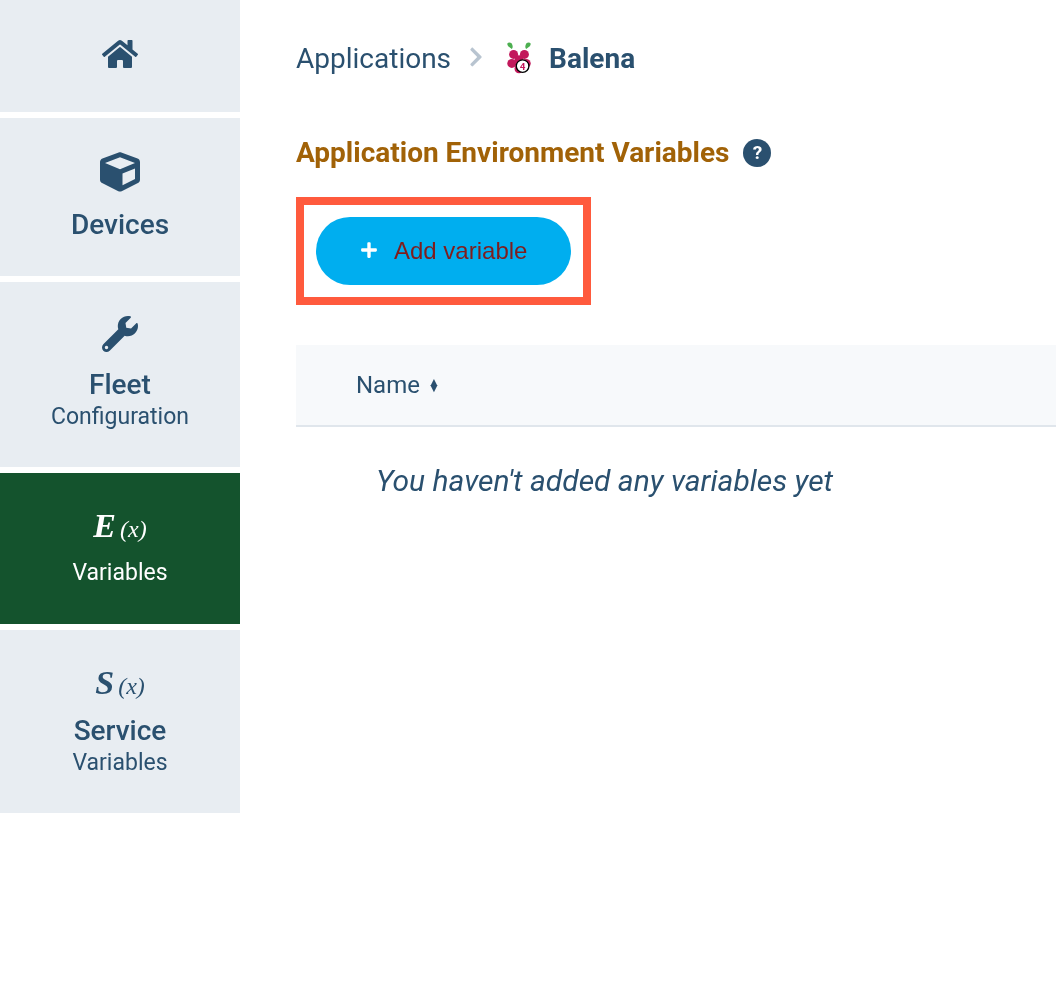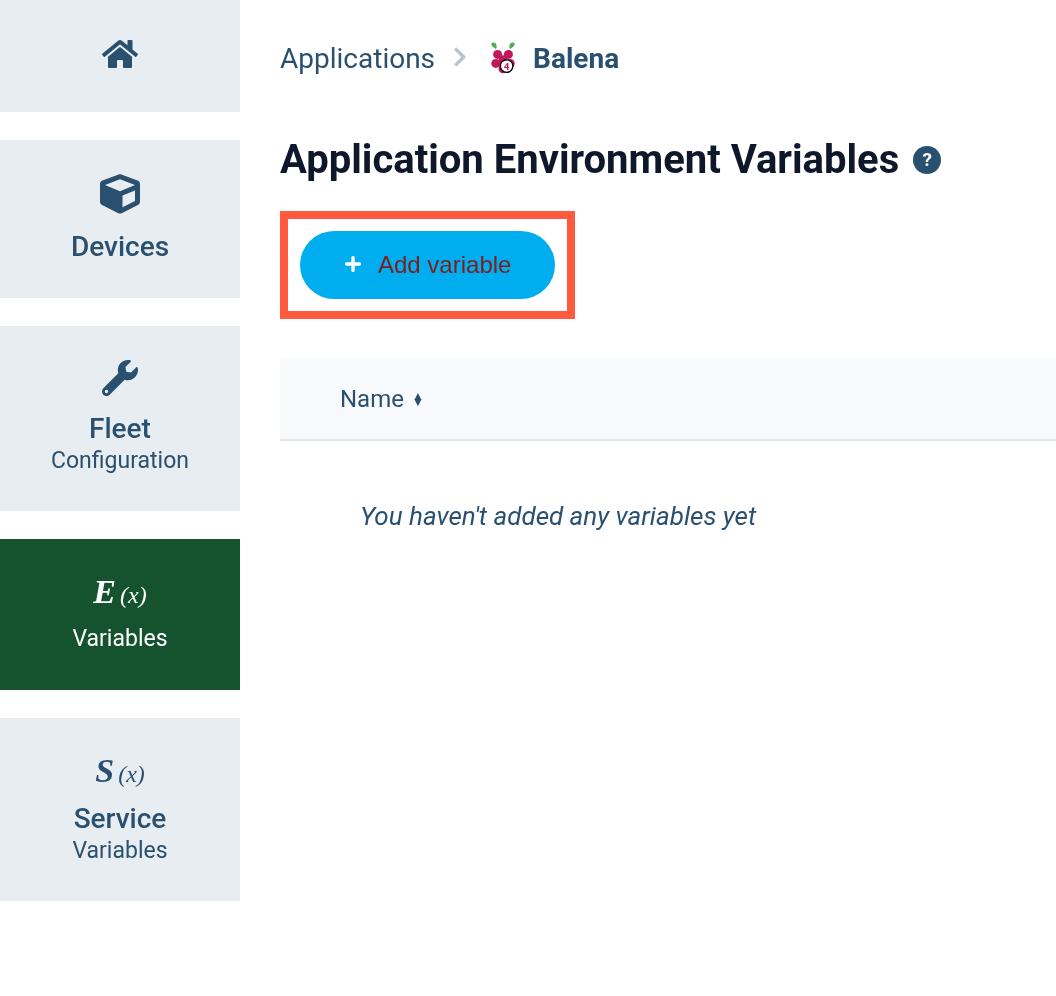--- a/index.html
+++ b/index.html
@@ -12,21 +12,21 @@
       background: #ffffff;
       color: #2a506f;
       width: 1056px;
       height: 996px;
       display: flex;
     }
     .sidebar {
       width: 240px;
       display: flex;
       flex-direction: column;
-      gap: 28px;
+      gap: 6px;
       padding-top: 0;
     }
     .sidebar-item {
       background: #e8edf2;
       display: flex;
       flex-direction: column;
       align-items: center;
       justify-content: center;
       padding: 34px 10px;
       cursor: pointer;
@@ -62,21 +62,21 @@
       font-weight: 700;
     }
     .ex-icon .paren {
       font-size: 24px;
       font-weight: 400;
       font-style: italic;
       margin-left: 4px;
     }
     .main {
       flex: 1;
-      padding: 40px 0 0 40px;
+      padding: 40px 0 0 56px;
     }
     .breadcrumb {
       display: flex;
       align-items: center;
       gap: 18px;
       font-size: 28px;
       color: #2a506f;
       margin-bottom: 60px;
     }
     .breadcrumb-link {
@@ -91,23 +91,23 @@
     .chevron {
       color: #b8c4d0;
     }
     .page-title-row {
       display: flex;
       align-items: center;
       gap: 14px;
       margin-bottom: 28px;
     }
     .page-title {
-      font-size: 40px;
-      font-weight: 700;
-      color: #0f172a;
+      font-size: 28px;
+      font-weight: 700;
+      color: #a16207;
     }
     .help-icon {
       width: 28px;
       height: 28px;
       border-radius: 50%;
       background: #2a506f;
       color: #ffffff;
       display: flex;
       align-items: center;
       justify-content: center;
@@ -155,24 +155,23 @@
     }
     .sort-icon {
       display: flex;
       flex-direction: column;
       line-height: 0.5;
       font-size: 12px;
       color: #2a506f;
     }
     .empty-state {
       font-style: italic;
-      font-size: 26px;
+      font-size: 30px;
       color: #2a506f;
       padding: 36px 60px 36px 80px;
-      margin-top: 24px;
     }
     .raspberry-icon {
       width: 36px;
       height: 36px;
       position: relative;
     }
   </style>
 </head>
 <body>
 

